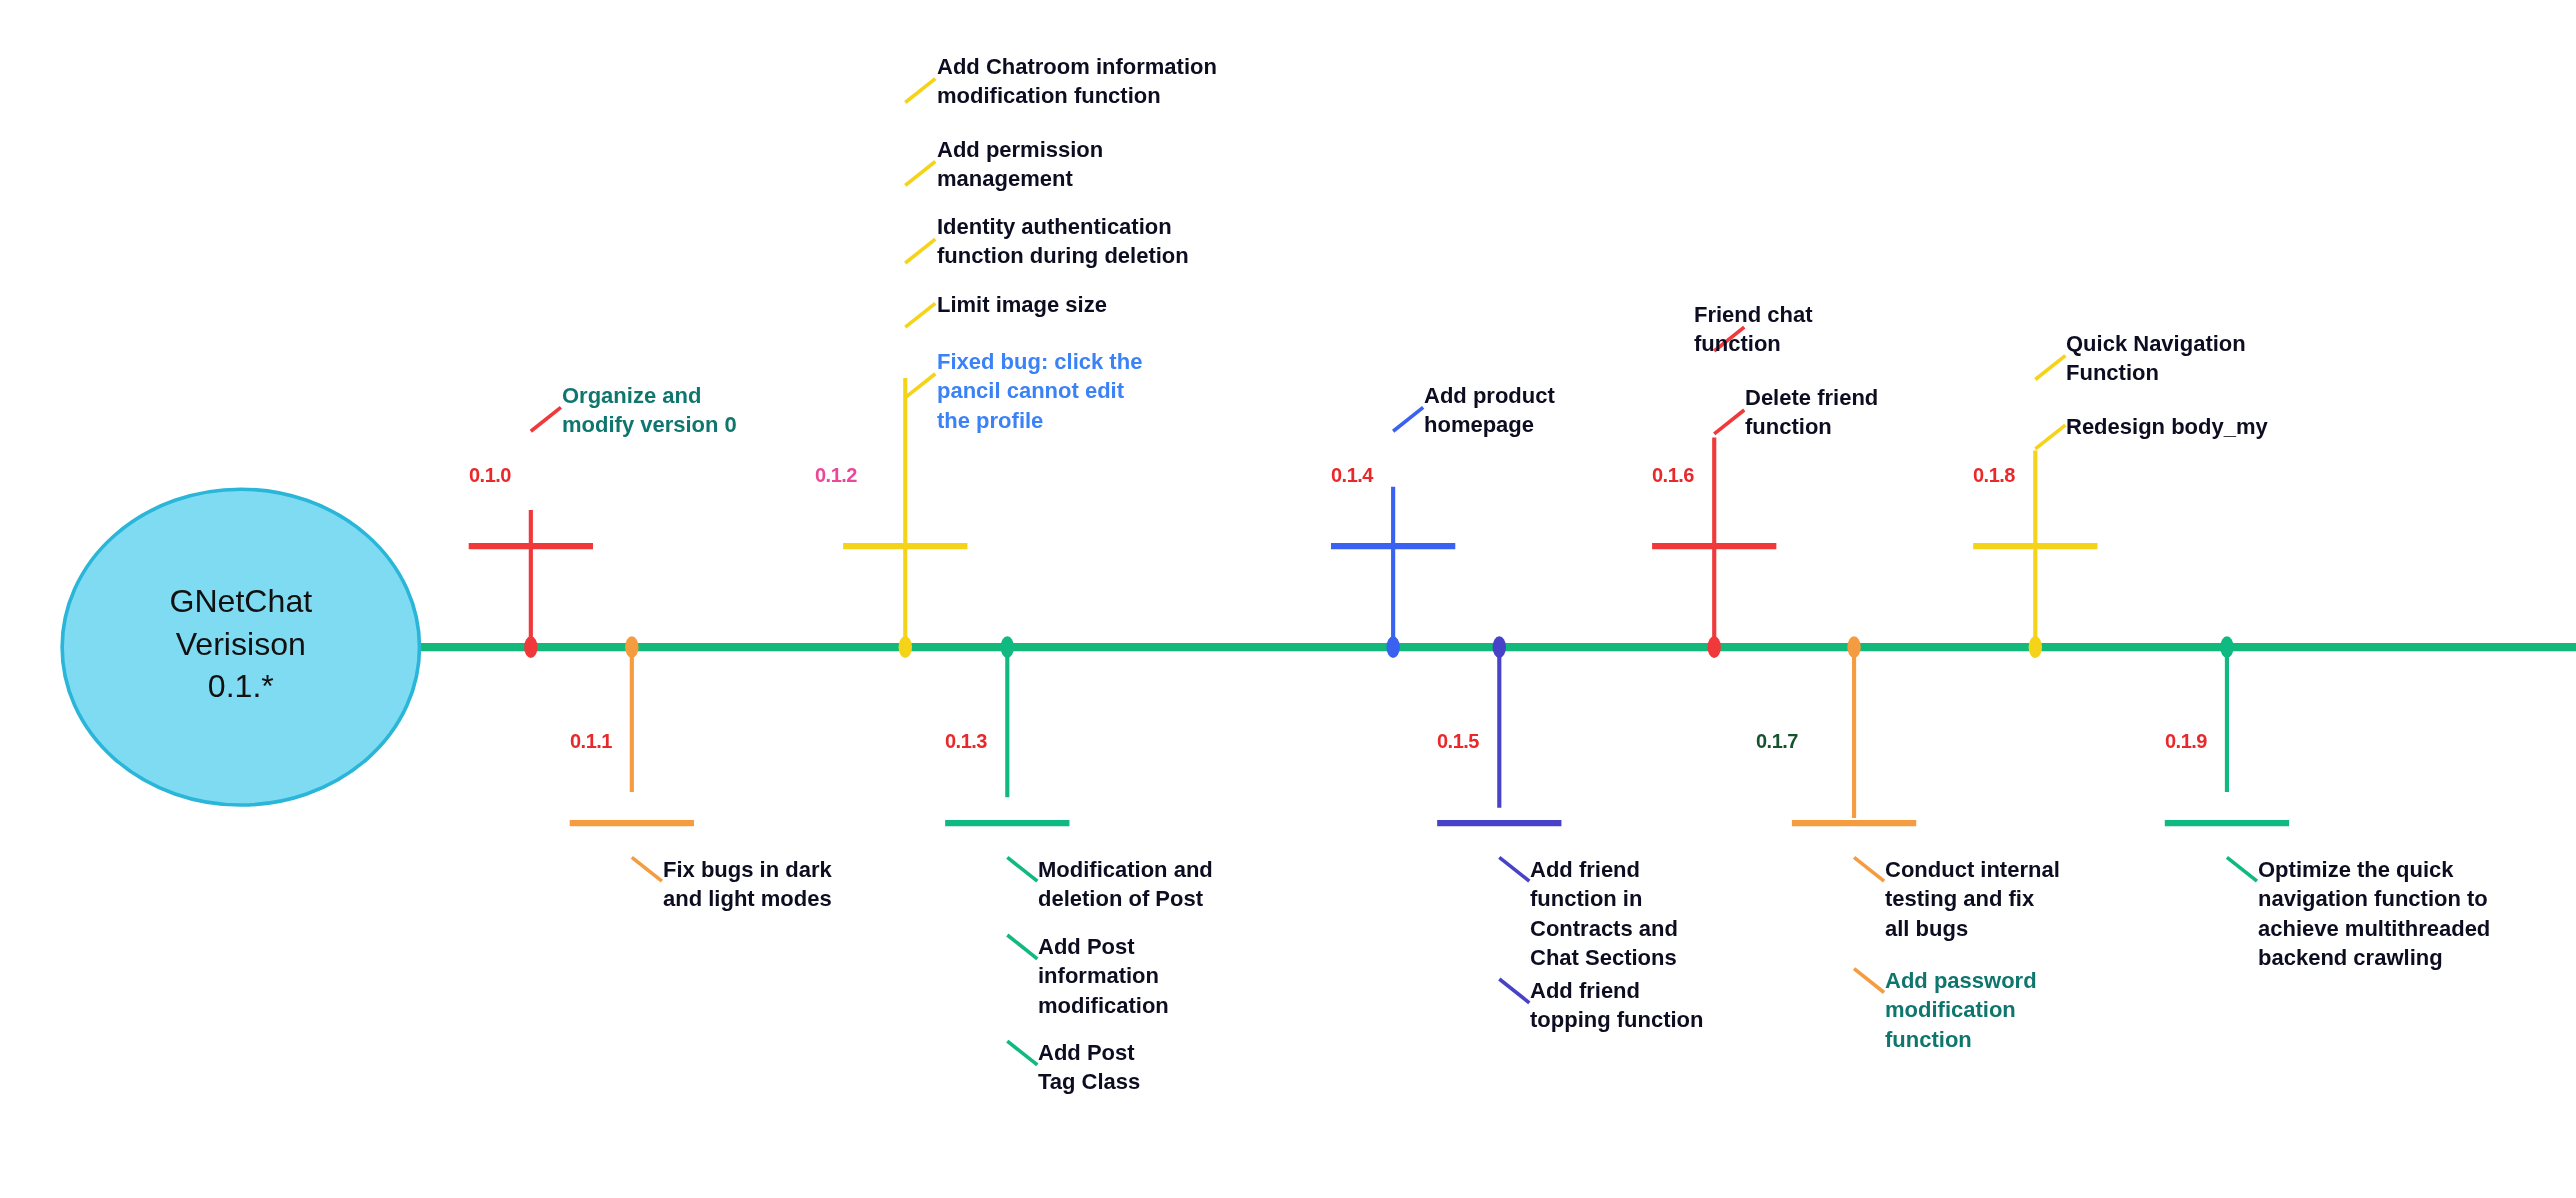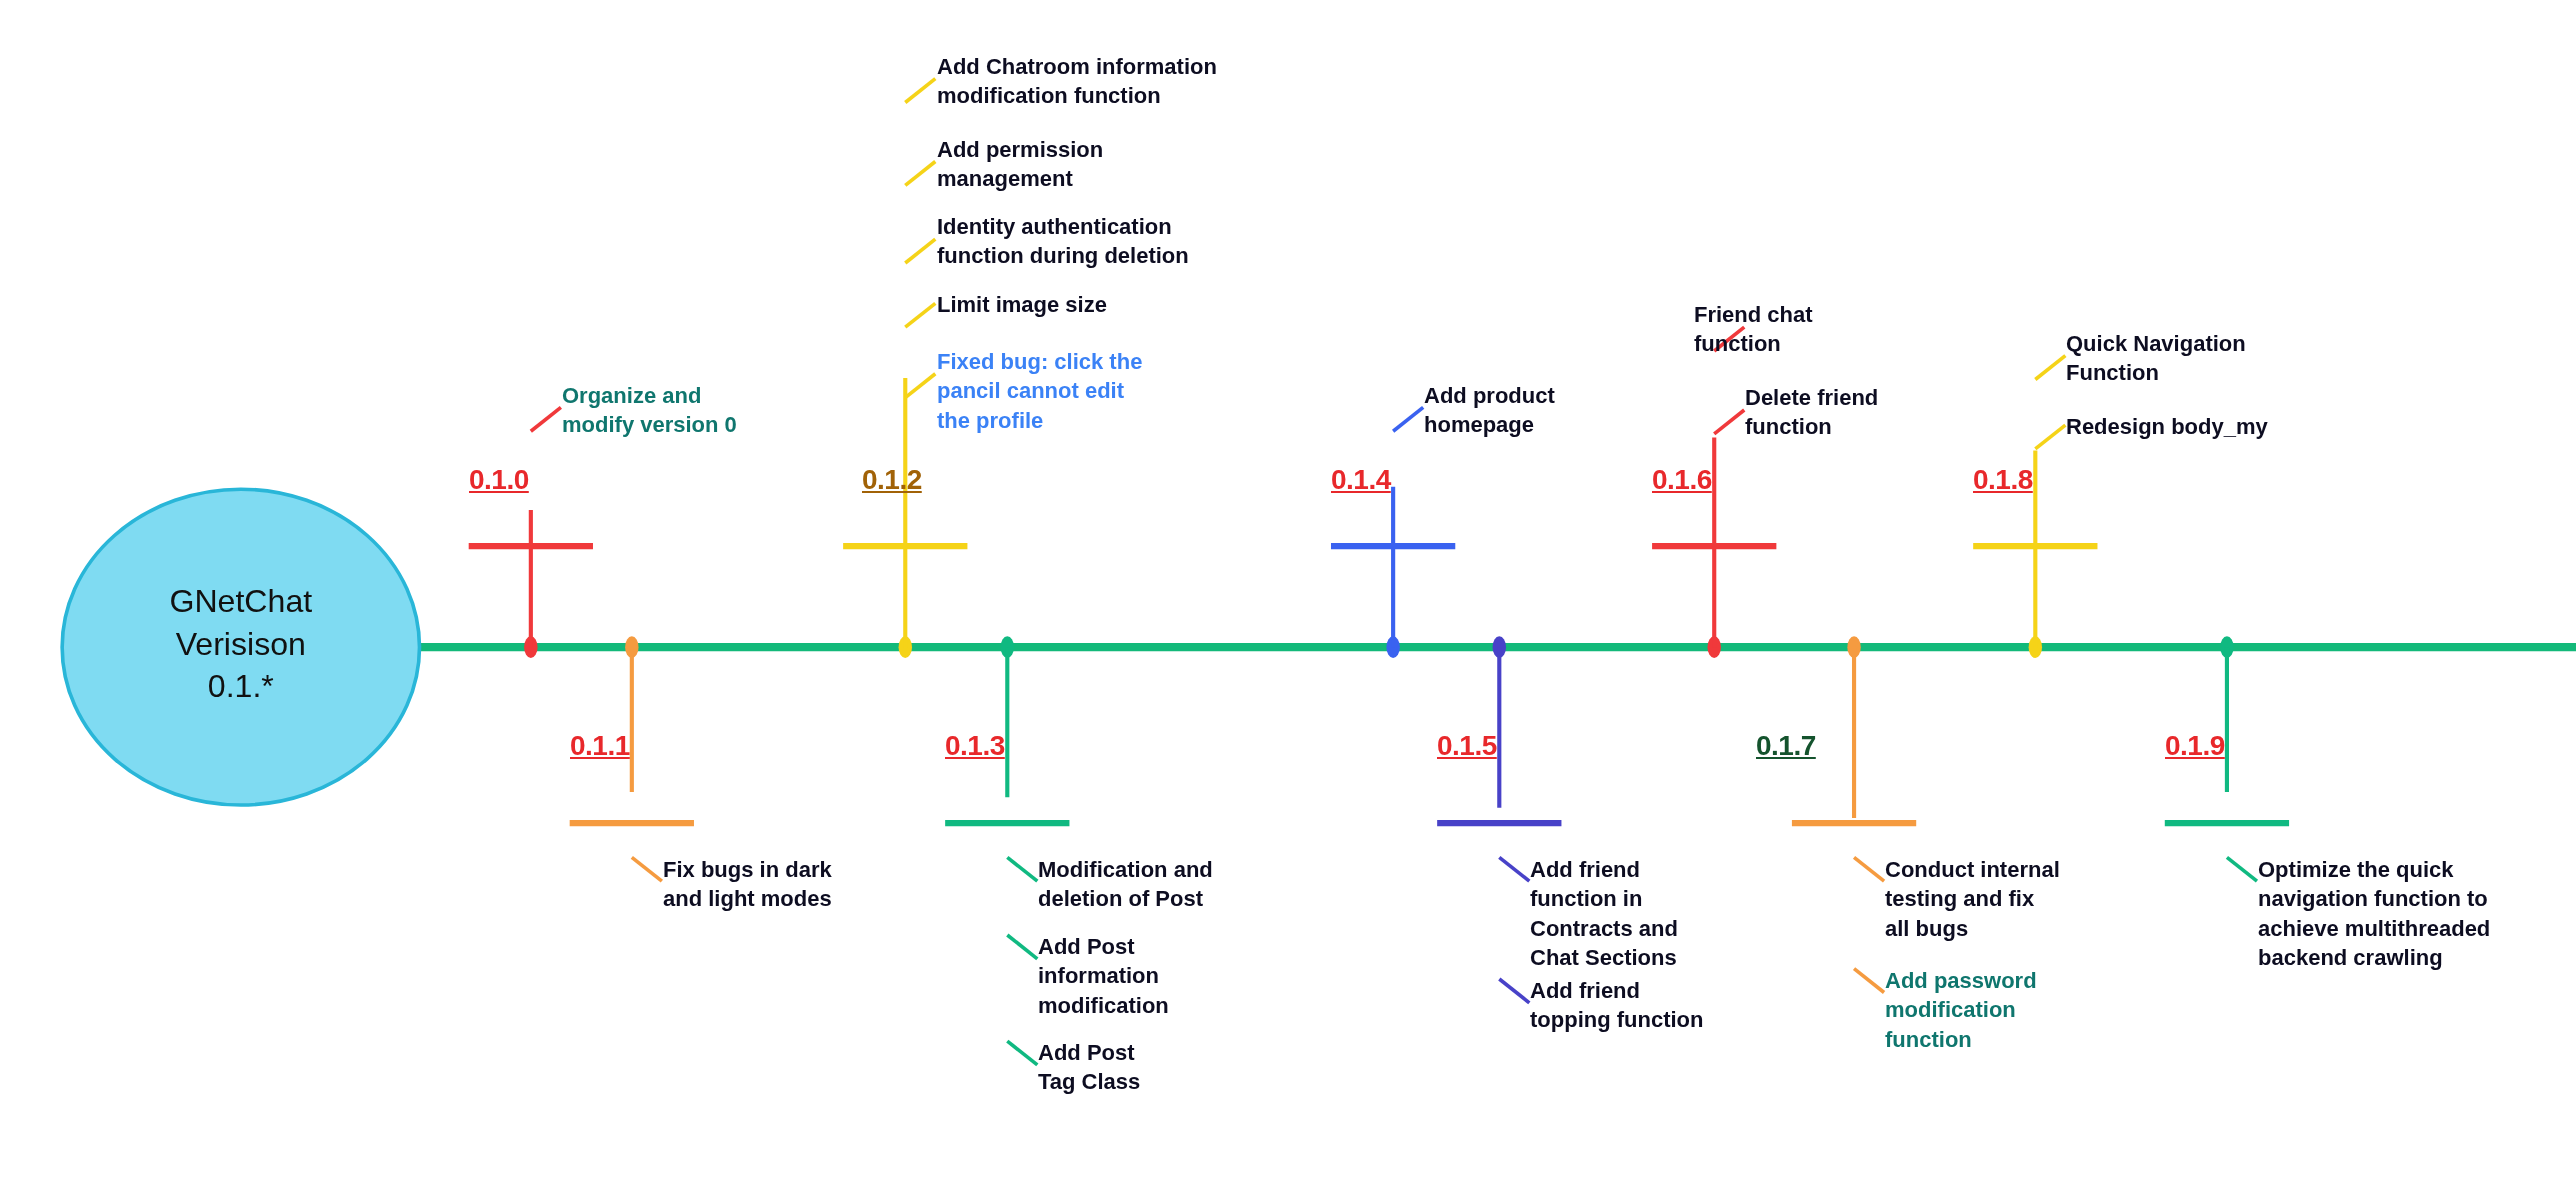--- a/index.html
+++ b/index.html
@@ -7,24 +7,23 @@
     font-family:"Liberation Sans","DejaVu Sans",sans-serif;
     width:2576px;height:1198px;overflow:hidden;position:relative;
   }
   #stage{position:absolute;left:0;top:0;width:2576px;height:1198px;}
   svg.layer{position:absolute;left:0;top:0;width:2576px;height:1198px;pointer-events:none;}
   .node-root-text{
     font-size:62px;font-weight:400;fill:#111111;
     font-family:"Liberation Sans","DejaVu Sans",sans-serif;
   }
   .ver-label{
-    position:absolute;color:#e8282b;font-weight:700;font-size:28px;
+    position:absolute;color:#e8282b;font-weight:700;font-size:20px;
     letter-spacing:-0.5px;white-space:nowrap;
     font-family:"Liberation Sans","DejaVu Sans",sans-serif;
-    text-decoration:underline;
   }
   .item-text{
     position:absolute;color:#0d0d21;font-weight:700;font-size:22px;
     line-height:1.33;white-space:pre-line;
     font-family:"Liberation Sans","DejaVu Sans",sans-serif;
   }
   .bottom-watermark{
     position:absolute;left:1163px;top:1189px;width:331px;height:9.3px;
     color:#e9e9e9;font-size:13.5px;font-weight:400;overflow:hidden;
     font-family:"Liberation Sans","DejaVu Sans",sans-serif;
@@ -99,21 +98,21 @@
       </g>
   </svg>
 
   <div id="labels">
       <div class="ver-label" style="left: 469px; top: 464px; color: rgb(232, 40, 43);">0.1.0</div>
       <div class="item-text" style="left: 562px; top: 381px; color: #0f766e;">Organize and
 modify version 0</div>
       <div class="ver-label" style="left: 570px; top: 730px; color: rgb(232, 40, 43);">0.1.1</div>
       <div class="item-text" style="left: 663px; top: 855px; color: rgb(13, 13, 33);">Fix bugs in dark
 and light modes</div>
-      <div class="ver-label" style="left: 862px; top: 464px; color: #a16207;">0.1.2</div>
+      <div class="ver-label" style="left: 815px; top: 464px; color: #ec4899;">0.1.2</div>
       <div class="item-text" style="left: 937px; top: 52px; color: rgb(13, 13, 33);">Add Chatroom information
 modification function</div>
       <div class="item-text" style="left: 937px; top: 135px; color: rgb(13, 13, 33);">Add permission
 management</div>
       <div class="item-text" style="left: 937px; top: 212px; color: rgb(13, 13, 33);">Identity authentication
 function during deletion</div>
       <div class="item-text" style="left: 937px; top: 290px; color: rgb(13, 13, 33);">Limit image size</div>
       <div class="item-text" style="left: 937px; top: 347px; color: #3b82f6;">Fixed bug: click the
 pancil cannot  edit
 the profile</div>

